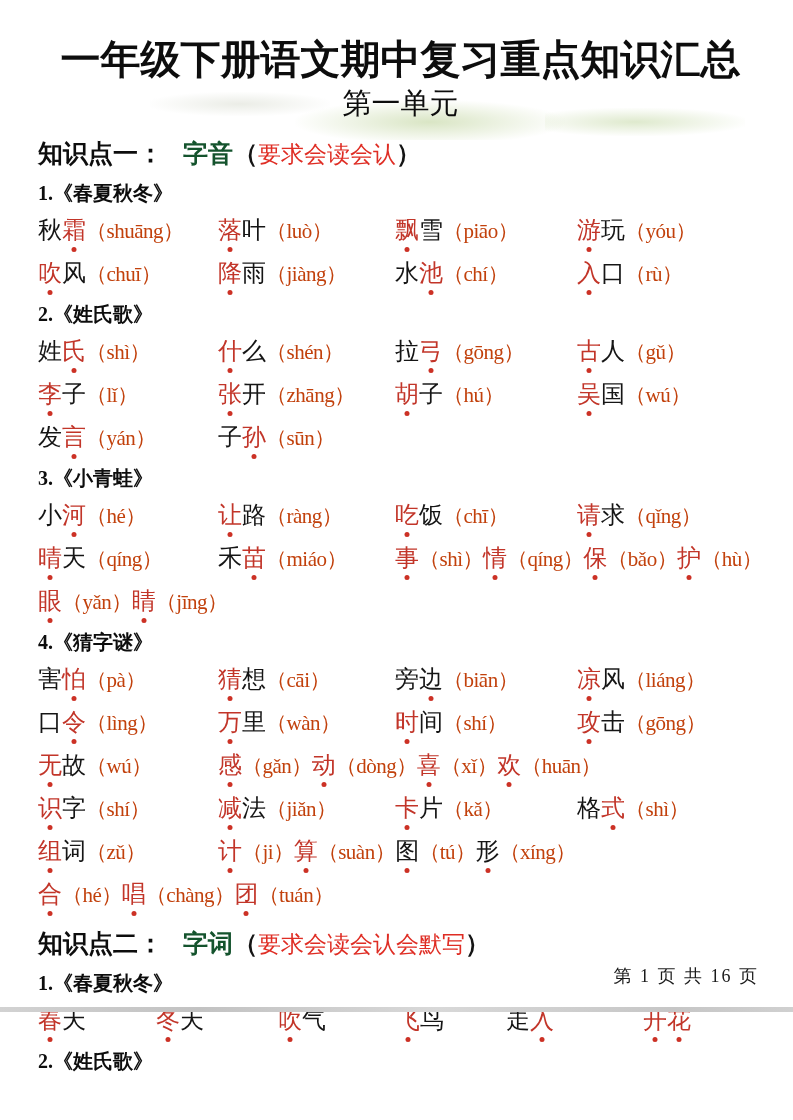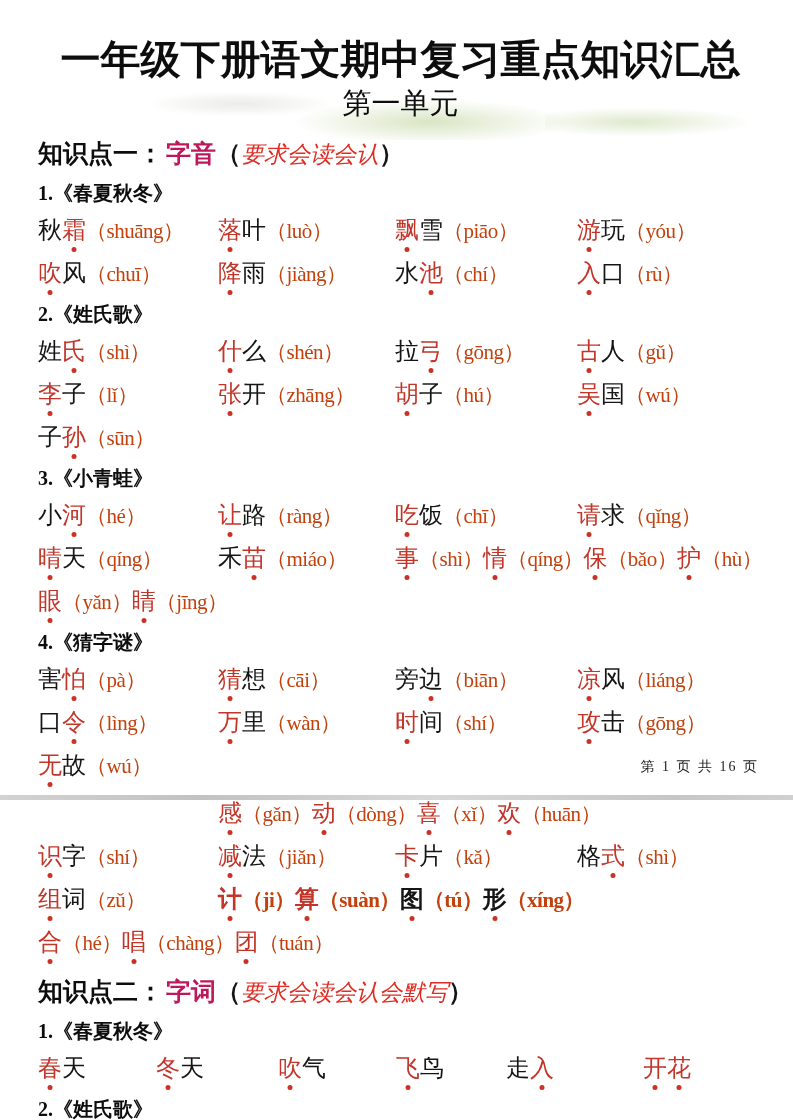--- a/index.html
+++ b/index.html
@@ -6,21 +6,21 @@
   body{
     width:793px;height:1120px;
     background:#ffffff;
     position:relative;
     overflow:hidden;
     font-family:"Liberation Serif",serif;
     color:#151515;
   }
   .page{
     position:relative;
-    width:793px;height:800px;
+    width:793px;height:1012px;
     padding:34px 30px 0 38px;
     box-sizing:border-box;
   }
   
   .smudge{position:absolute;pointer-events:none;z-index:0;}
   .smudge-a{left:295px;top:100px;width:270px;height:40px;
     background:radial-gradient(ellipse at 50% 55%, rgba(186,208,148,0.55), rgba(186,208,148,0) 72%);}
   .smudge-b{left:545px;top:108px;width:200px;height:28px;
     background:radial-gradient(ellipse at 45% 50%, rgba(190,212,156,0.5), rgba(190,212,156,0) 75%);}
   .smudge-c{left:150px;top:92px;width:180px;height:24px;
@@ -39,23 +39,23 @@
     font-family:"Liberation Sans",sans-serif;
     font-weight:normal;font-size:29px;line-height:38px;
     margin-top:0;color:#0d0d0d;
   }
   .kp{
     margin-top:14px;margin-bottom:4px;
     font-family:"Liberation Sans",sans-serif;
     font-weight:bold;font-size:25px;line-height:34px;
     color:#0d0d0d;white-space:nowrap;
   }
-  .kp-topic{color:#be185d;margin-left:3px;}
+  .kp-topic{color:#14532d;margin-left:20px;}
   .kp-paren{font-family:"Liberation Serif",serif;font-weight:bold;color:#141414;}
-  .kp-req{font-family:"Liberation Serif",serif;font-weight:normal;font-size:23px;color:#df2d24;font-style:italic;}
+  .kp-req{font-family:"Liberation Serif",serif;font-weight:normal;font-size:23px;color:#df2d24;}
 
   .subhead{
     font-weight:bold;font-size:20px;line-height:26px;
     margin-top:8px;margin-bottom:9px;color:#0d0d0d;
   }
   .row{
     display:grid;
     margin-bottom:10px;
     line-height:30px;
   }
@@ -69,21 +69,21 @@
   .kd{color:#151515;position:relative;display:inline-block;}
   .r::after,.kd::after{
     content:"";position:absolute;left:50%;bottom:-7px;
     width:5px;height:5px;border-radius:50%;
     background:#cc3125;transform:translateX(-50%);
   }
   .py{font-size:21px;color:#c2410c;letter-spacing:-0.5px;}
 
   .footer{
     position:absolute;right:34px;bottom:24px;
-    font-size:14px;color:#1a1a1a;letter-spacing:2px;
+    font-size:18px;color:#1a1a1a;letter-spacing:2px;
   }
   .page-edge{
     position:absolute;left:0;right:0;bottom:0;height:5px;
     background:linear-gradient(90deg,#d2d2d2,#c2c2c2 25%,#d8d8d8 55%,#c6c6c6 85%,#d0d0d0);
   }
 </style>
 </head>
 <body>
 
 <div class="page">
@@ -121,20 +121,21 @@
           <div class="cell"><span class="seg k">拉</span><span class="seg r">弓</span><span class="seg py">（gōng）</span></div>
           <div class="cell"><span class="seg r">古</span><span class="seg k">人</span><span class="seg py">（gǔ）</span></div>
         </div>
         <div class="row g4">
           <div class="cell"><span class="seg r">李</span><span class="seg k">子</span><span class="seg py">（lǐ）</span></div>
           <div class="cell"><span class="seg r">张</span><span class="seg k">开</span><span class="seg py">（zhāng）</span></div>
           <div class="cell"><span class="seg r">胡</span><span class="seg k">子</span><span class="seg py">（hú）</span></div>
           <div class="cell"><span class="seg r">吴</span><span class="seg k">国</span><span class="seg py">（wú）</span></div>
         </div>
         <div class="row g4">
+          <div class="cell"><span class="seg k">发</span><span class="seg r">言</span><span class="seg py">（yán）</span></div>
           <div class="cell"><span class="seg k">子</span><span class="seg r">孙</span><span class="seg py">（sūn）</span></div>
         </div>
       </div>
       <div class="section">
         <div class="subhead">3.《小青蛙》</div>
         <div class="row g4">
           <div class="cell"><span class="seg k">小</span><span class="seg r">河</span><span class="seg py">（hé）</span></div>
           <div class="cell"><span class="seg r">让</span><span class="seg k">路</span><span class="seg py">（ràng）</span></div>
           <div class="cell"><span class="seg r">吃</span><span class="seg k">饭</span><span class="seg py">（chī）</span></div>
           <div class="cell"><span class="seg r">请</span><span class="seg k">求</span><span class="seg py">（qǐng）</span></div>
@@ -157,33 +158,33 @@
           <div class="cell"><span class="seg r">凉</span><span class="seg k">风</span><span class="seg py">（liáng）</span></div>
         </div>
         <div class="row g4">
           <div class="cell"><span class="seg k">口</span><span class="seg r">令</span><span class="seg py">（lìng）</span></div>
           <div class="cell"><span class="seg r">万</span><span class="seg k">里</span><span class="seg py">（wàn）</span></div>
           <div class="cell"><span class="seg r">时</span><span class="seg k">间</span><span class="seg py">（shí）</span></div>
           <div class="cell"><span class="seg r">攻</span><span class="seg k">击</span><span class="seg py">（gōng）</span></div>
         </div>
         <div class="row g4">
           <div class="cell"><span class="seg r">无</span><span class="seg k">故</span><span class="seg py">（wú）</span></div>
-          <div class="cell" style="grid-column: span 3; margin-top: 48px;"><span class="seg r">感</span><span class="seg py">（gǎn）</span><span class="seg r">动</span><span class="seg py">（dòng）</span><span class="seg r">喜</span><span class="seg py">（xǐ）</span><span class="seg r">欢</span><span class="seg py">（huān）</span></div>
+          <div class="cell" style="grid-column: span 3;"><span class="seg r">感</span><span class="seg py">（gǎn）</span><span class="seg r">动</span><span class="seg py">（dòng）</span><span class="seg r">喜</span><span class="seg py">（xǐ）</span><span class="seg r">欢</span><span class="seg py">（huān）</span></div>
         </div>
       </div>
       <div class="section">
         <div class="row g4">
           <div class="cell"><span class="seg r">识</span><span class="seg k">字</span><span class="seg py">（shí）</span></div>
           <div class="cell"><span class="seg r">减</span><span class="seg k">法</span><span class="seg py">（jiǎn）</span></div>
           <div class="cell"><span class="seg r">卡</span><span class="seg k">片</span><span class="seg py">（kǎ）</span></div>
           <div class="cell"><span class="seg k">格</span><span class="seg r">式</span><span class="seg py">（shì）</span></div>
         </div>
         <div class="row g4">
           <div class="cell"><span class="seg r">组</span><span class="seg k">词</span><span class="seg py">（zǔ）</span></div>
-          <div class="cell" style="grid-column: span 3; font-weight: bold;"><span class="seg r">计</span><span class="seg py">（ji）</span><span class="seg r">算</span><span class="seg py">（suàn）</span><span class="seg kd">图</span><span class="seg py">（tú）</span><span class="seg kd">形</span><span class="seg py">（xíng）</span></div>
+          <div class="cell" style="grid-column: span 3;"><span class="seg r">计</span><span class="seg py">（ji）</span><span class="seg r">算</span><span class="seg py">（suàn）</span><span class="seg kd">图</span><span class="seg py">（tú）</span><span class="seg kd">形</span><span class="seg py">（xíng）</span></div>
         </div>
         <div class="row g4">
           <div class="cell" style="grid-column: span 4;"><span class="seg r">合</span><span class="seg py">（hé）</span><span class="seg r">唱</span><span class="seg py">（chàng）</span><span class="seg r">团</span><span class="seg py">（tuán）</span></div>
         </div>
       </div>
     </div>
 
   <div class="kp">
     <span>知识点二：</span><span class="kp-topic">字词</span><span class="kp-paren">（</span><span class="kp-req">要求会读会认会默写</span><span class="kp-paren">）</span>
   </div>

